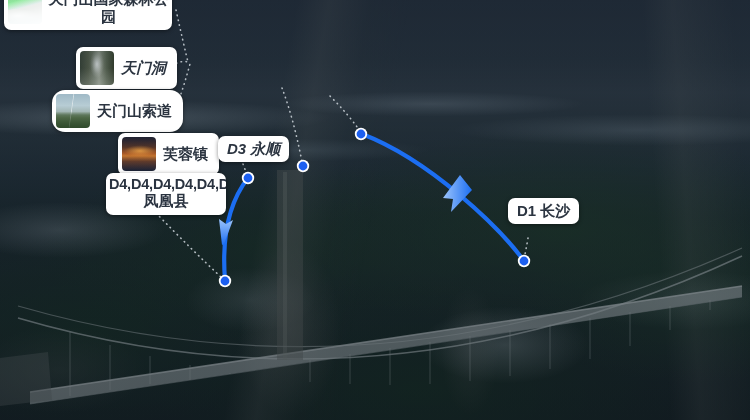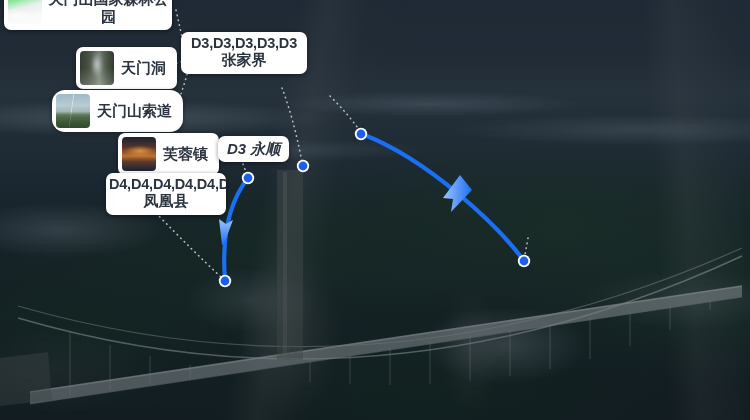--- a/index.html
+++ b/index.html
@@ -243,44 +243,43 @@
   <div class="label with-thumb stacked" style="left:4px; top:-14px; width:168px; align-items:center; padding:4px 8px 5px;">
     <div style="display:flex; align-items:flex-start; gap:7px;">
       <div class="thumb thumb-tianmen-park"></div>
       <div style="display:flex; flex-direction:column; align-items:center;">
         <span class="label-text">天门山国家森林公</span>
         <span class="label-text">园</span>
       </div>
     </div>
   </div>
 
-  <div class="label with-thumb" style="left:76px; top:47px;">
+  <div class="label with-thumb" style="left:76px; top:47px;font-style:italic;">
     <div class="thumb thumb-tianmen-cave"></div>
     <span class="label-text">天门洞</span>
   </div>
 
   <div class="label with-thumb" style="left:52px; top:90px;border-radius:13px;">
     <div class="thumb thumb-cableway"></div>
     <span class="label-text">天门山索道</span>
   </div>
 
   <div class="label with-thumb" style="left:118px; top:133px;">
     <div class="thumb thumb-furong"></div>
     <span class="label-text">芙蓉镇</span>
   </div>
 
-  <div class="label text-only stacked" style="left:181px; top:32px;">
-    <span class="line1">D3,D3,D3,D3,D3</span>
-    <span class="line2">张家界</span>
-  </div>
 
 
   <div class="label text-only" style="left:218px; top:136px;font-style:italic;">
     <span class="label-text">D3 永顺</span>
   </div>
 
   <div class="label text-only stacked clipped" style="left:106px; top:173px; width:120px; padding:3px 0 4px;">
     <span class="line1" style="padding-left:6px;">D4,D4,D4,D4,D4,D</span>
     <span class="line2">凤凰县</span>
   </div>
 
+  <div class="label text-only" style="left:508px; top:198px;">
+    <span class="label-text">D1 长沙</span>
+  </div>
 
 </div>
 
 </body></html>

